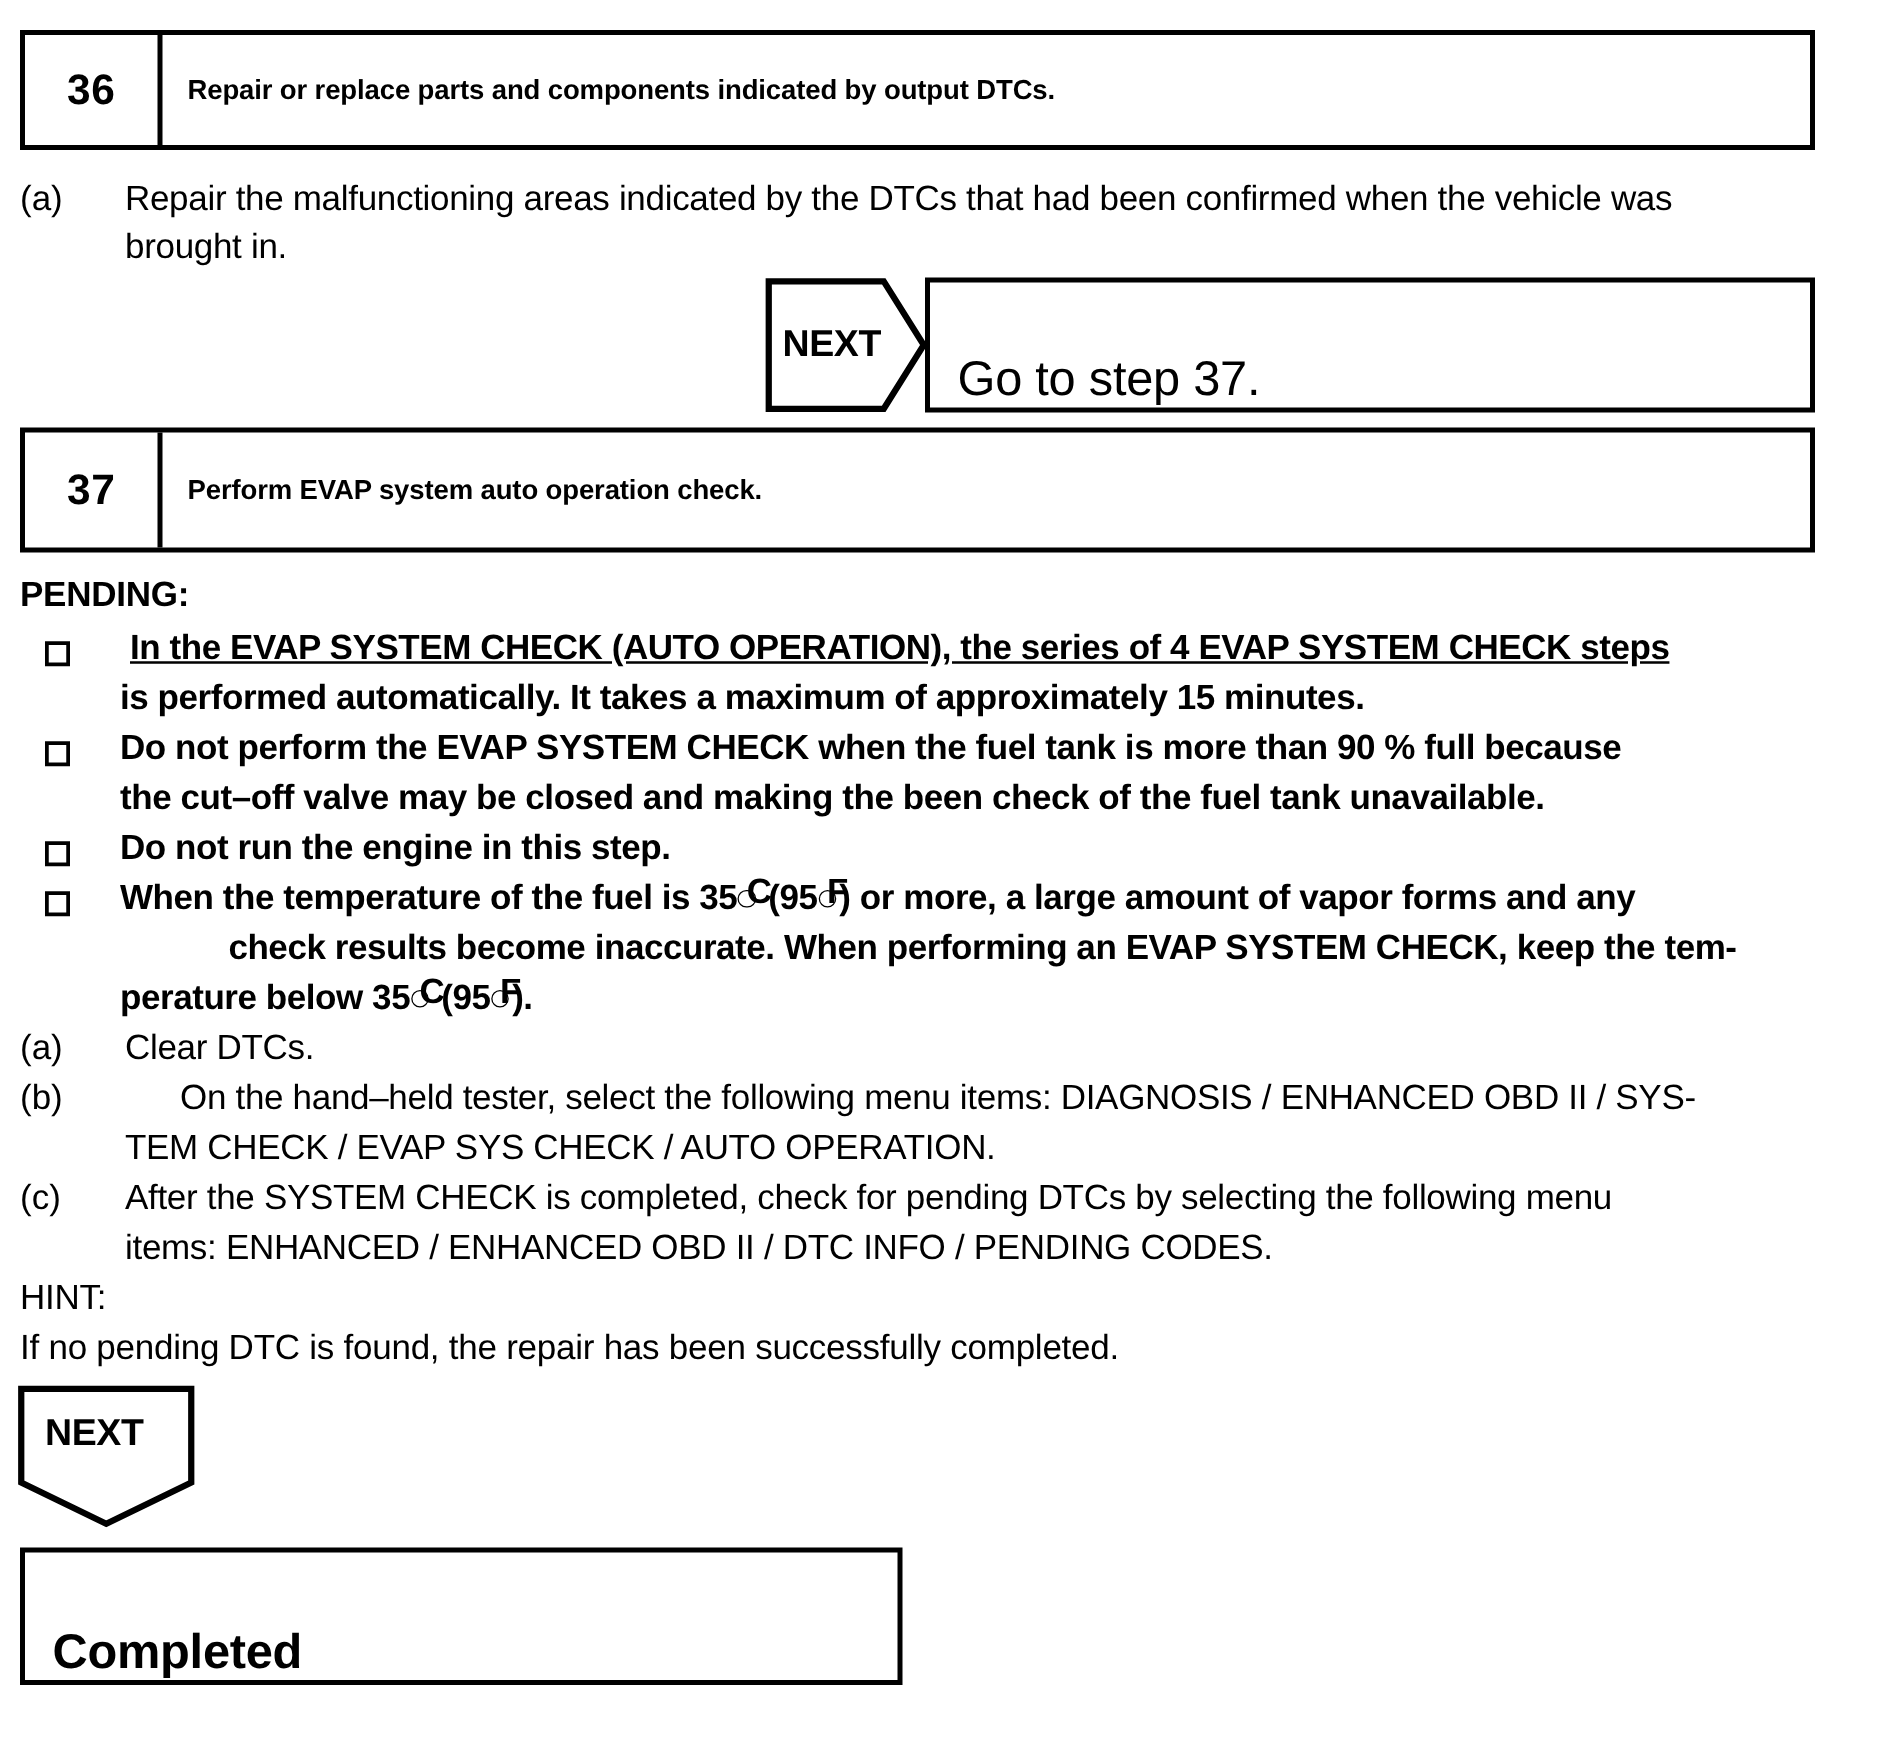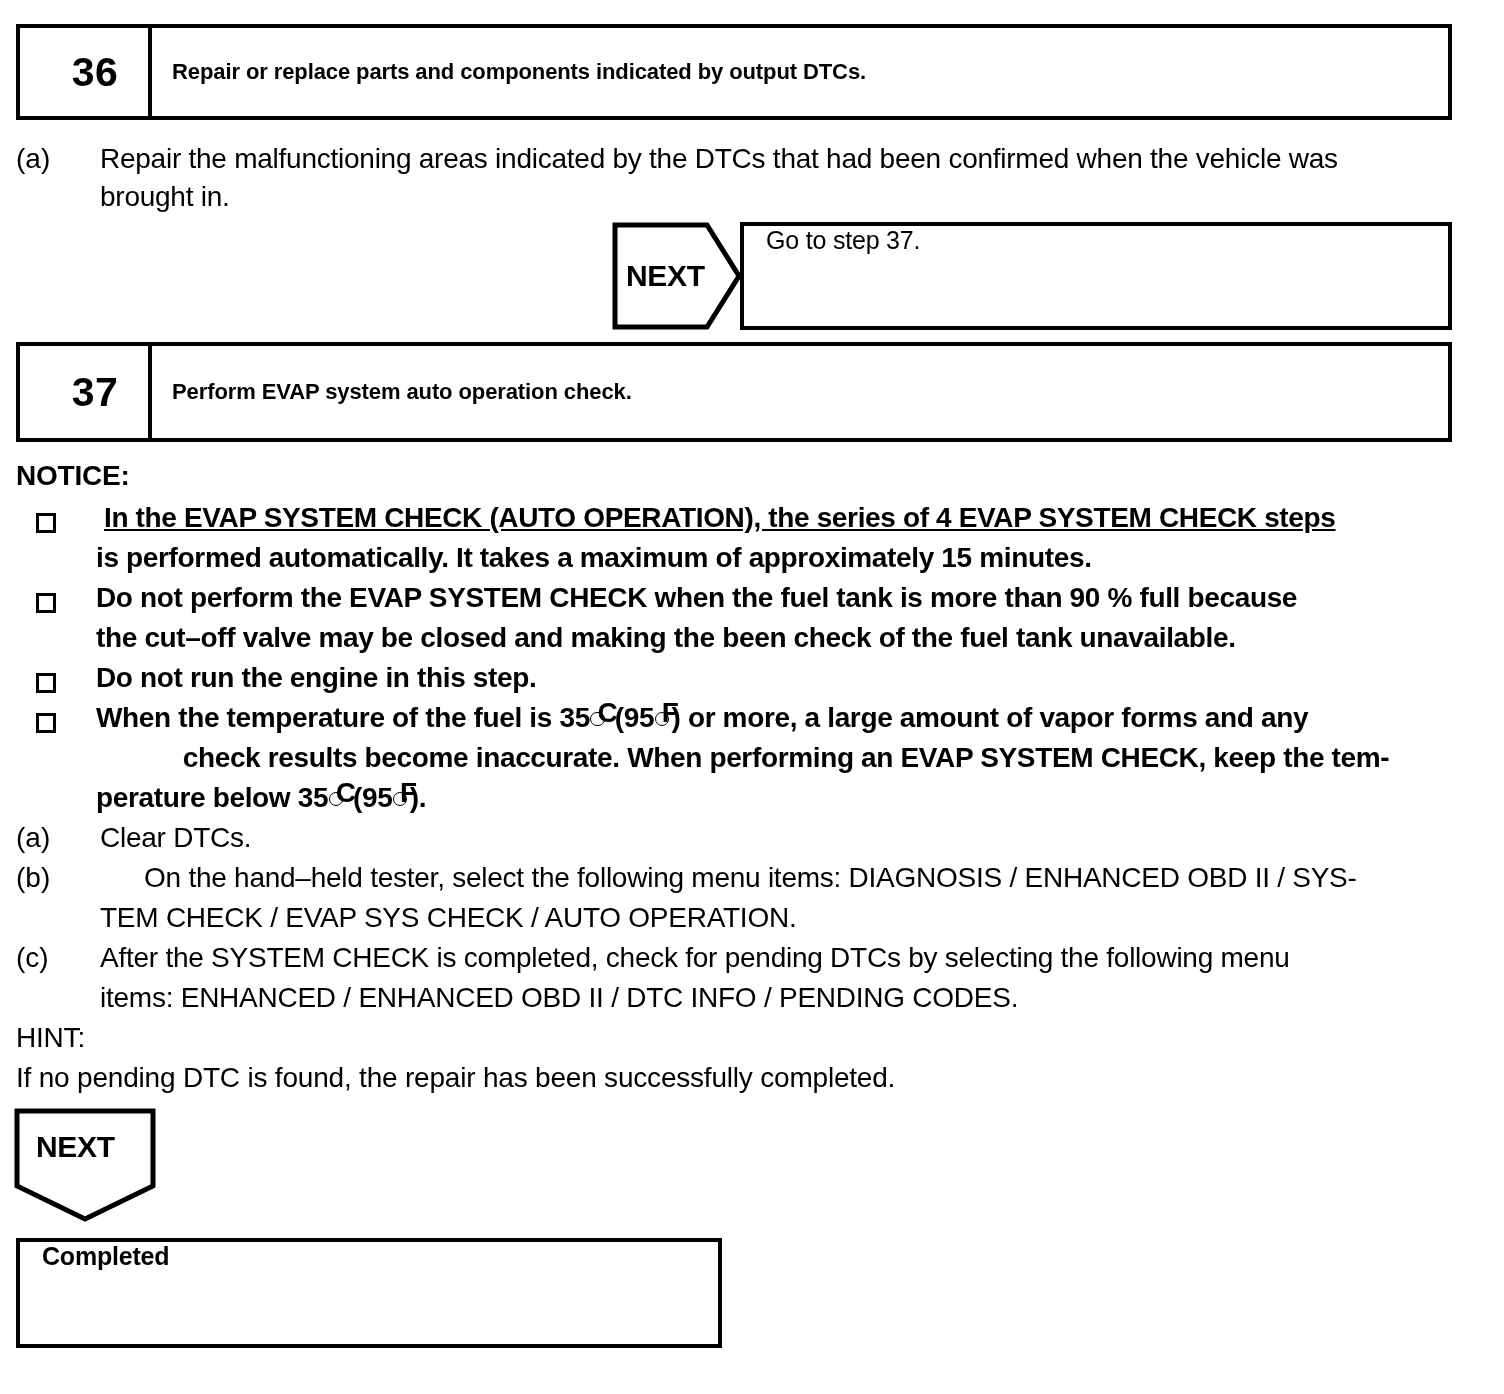--- a/index.html
+++ b/index.html
@@ -33,24 +33,23 @@
     background: #fff;
   }
   .step-num {
     width: 110px;
     flex: 0 0 110px;
     border-right: 4px solid #000;
     box-sizing: border-box;
     display: flex;
     align-items: center;
     justify-content: center;
-    font-size: 41px;
+    font-size: 34px;
     font-weight: bold;
     letter-spacing: 0.5px;
-    margin-left: 22px;
   }
   .step-title {
     flex: 1 1 auto;
     display: flex;
     align-items: center;
     padding-left: 20px;
     font-size: 22px;
     font-weight: bold;
     letter-spacing: -0.1px;
   }
@@ -121,23 +120,23 @@
     letter-spacing: -0.3px;
   }
 
   
   .result-box {
     position: absolute;
     border: 4px solid #000;
     box-sizing: border-box;
     background: #fff;
     display: flex;
-    align-items: flex-start;
+    align-items: flex-end;
     padding-left: 22px;
-    font-size: 25px;
+    font-size: 39px;
     letter-spacing: -0.2px;
   }
   .result-box.bold { font-weight: bold; }
 
   
   .degsym {
     position: relative;
     display: inline-block;
     width: 0.62em;
     vertical-align: baseline;
@@ -183,21 +182,21 @@
 
   <div class="result-box" style="left:740px; top:222px; width:712px; height:108px;">
     <span>Go to step 37.</span>
   </div>
 
   <div class="step-box" style="left:16px; top:342px; width:1436px; height:100px;">
     <div class="step-num">37</div>
     <div class="step-title">Perform EVAP system auto operation check.</div>
   </div>
 
-  <div class="para bold" style="left:16px; top:457px;">NOTICE:</div>
+  <div class="para bold" style="left:16px; top:457px;">PENDING:</div>
 
   <div class="cbox" style="left:36px; top:513px;"></div>
   <div class="ptext bold" style="left:104px; top:499px; width:1380px;text-decoration:underline;">In the EVAP SYSTEM CHECK (AUTO OPERATION), the series of 4 EVAP SYSTEM CHECK steps</div>
   <div class="ptext bold" style="left:96px; top:539px; width:1380px;">is performed automatically. It takes a maximum of approximately 15 minutes.</div>
 
   <div class="cbox" style="left:36px; top:593px;"></div>
   <div class="ptext bold" style="left:96px; top:579px; width:1380px;">Do not perform the EVAP SYSTEM CHECK when the fuel tank is more than 90 % full because</div>
   <div class="ptext bold" style="left:96px; top:619px; width:1380px;">the cut–off valve may be closed and making the been check of the fuel tank unavailable.</div>
 
   <div class="cbox" style="left:36px; top:673px;"></div>

